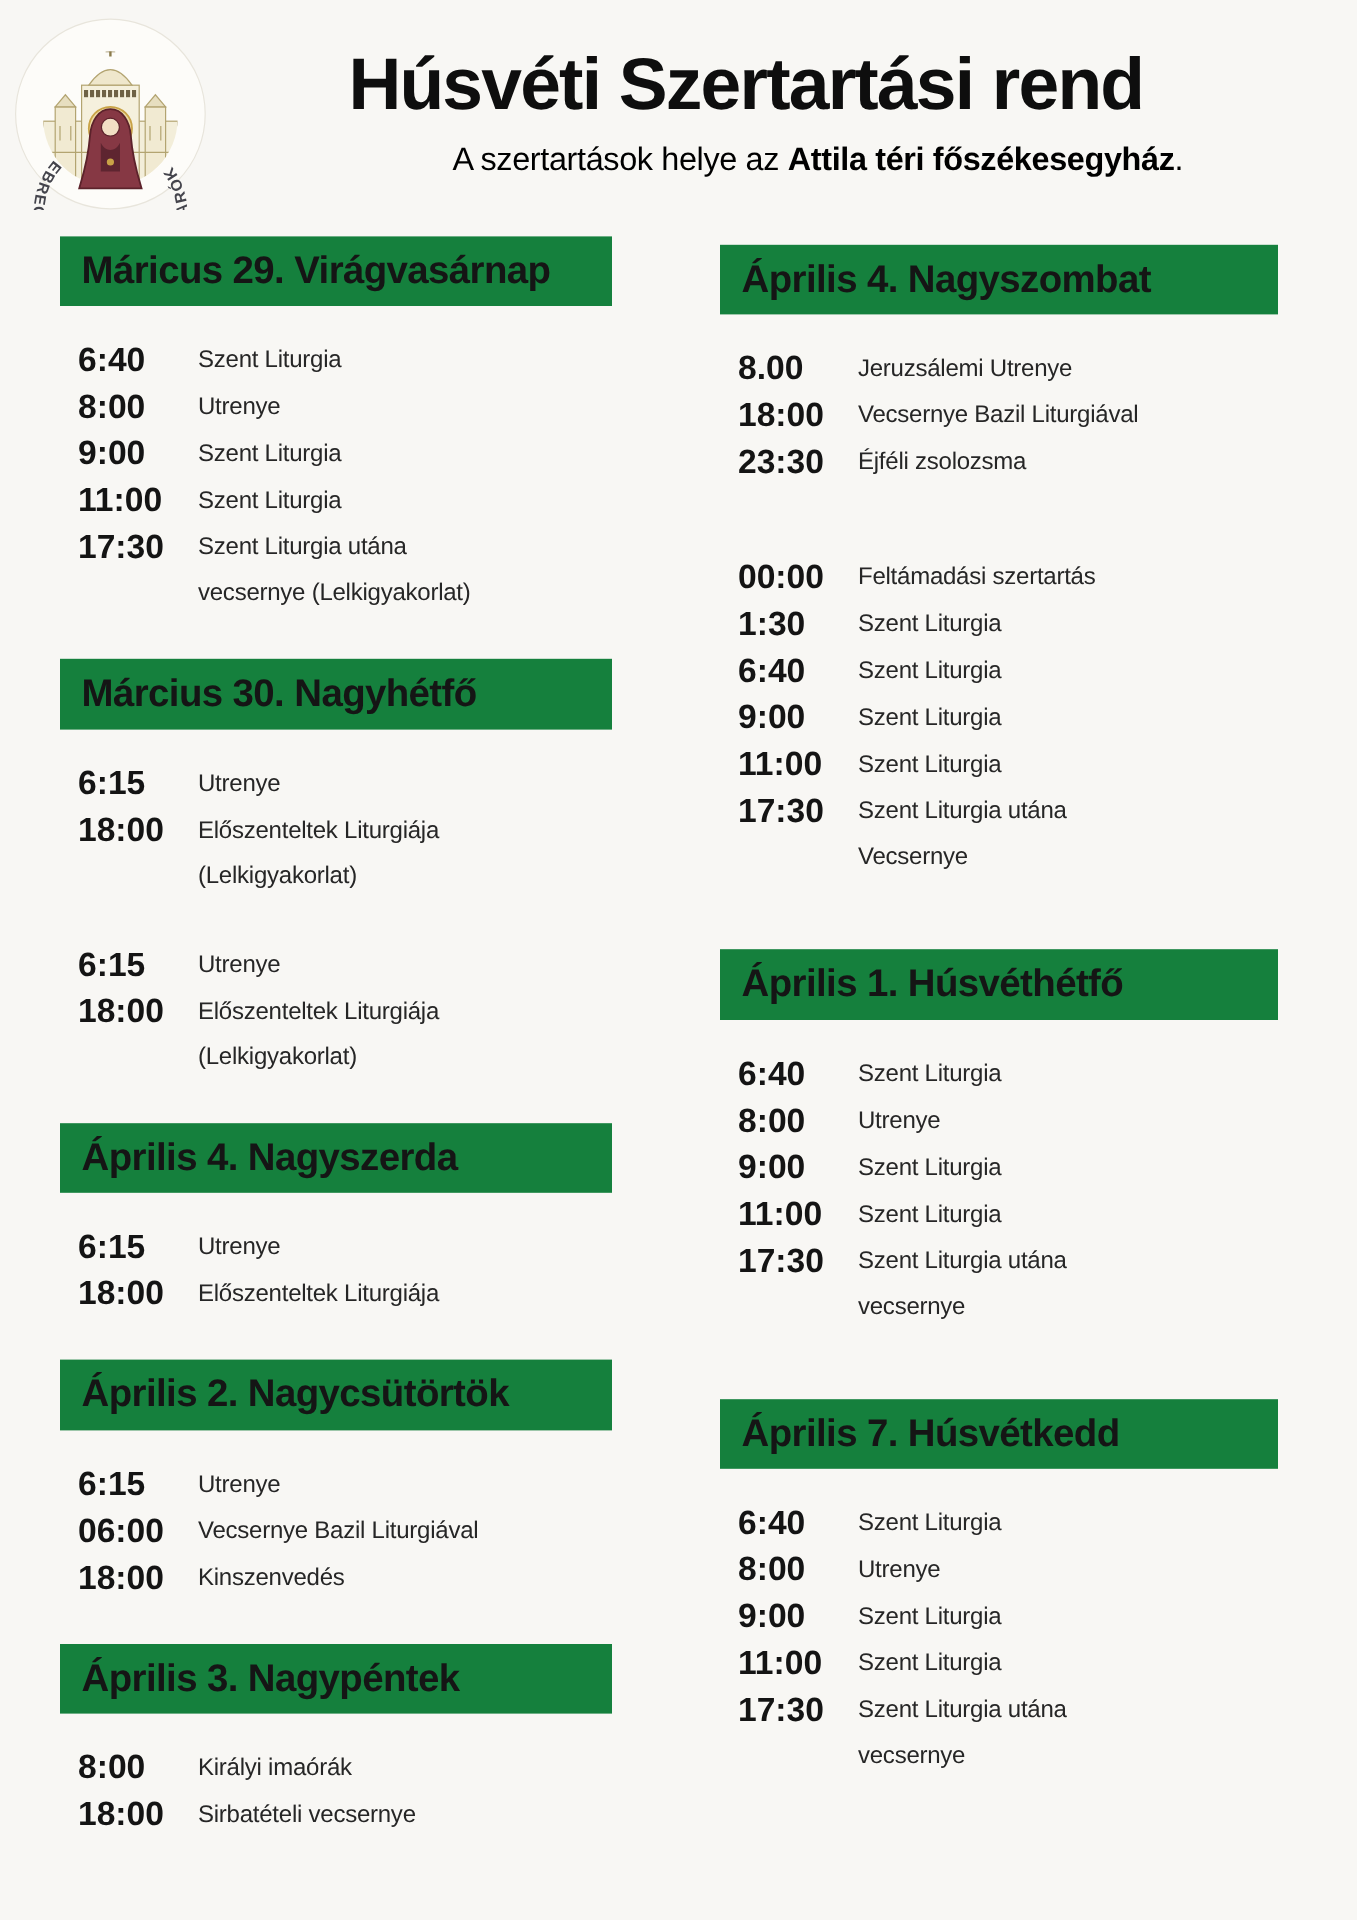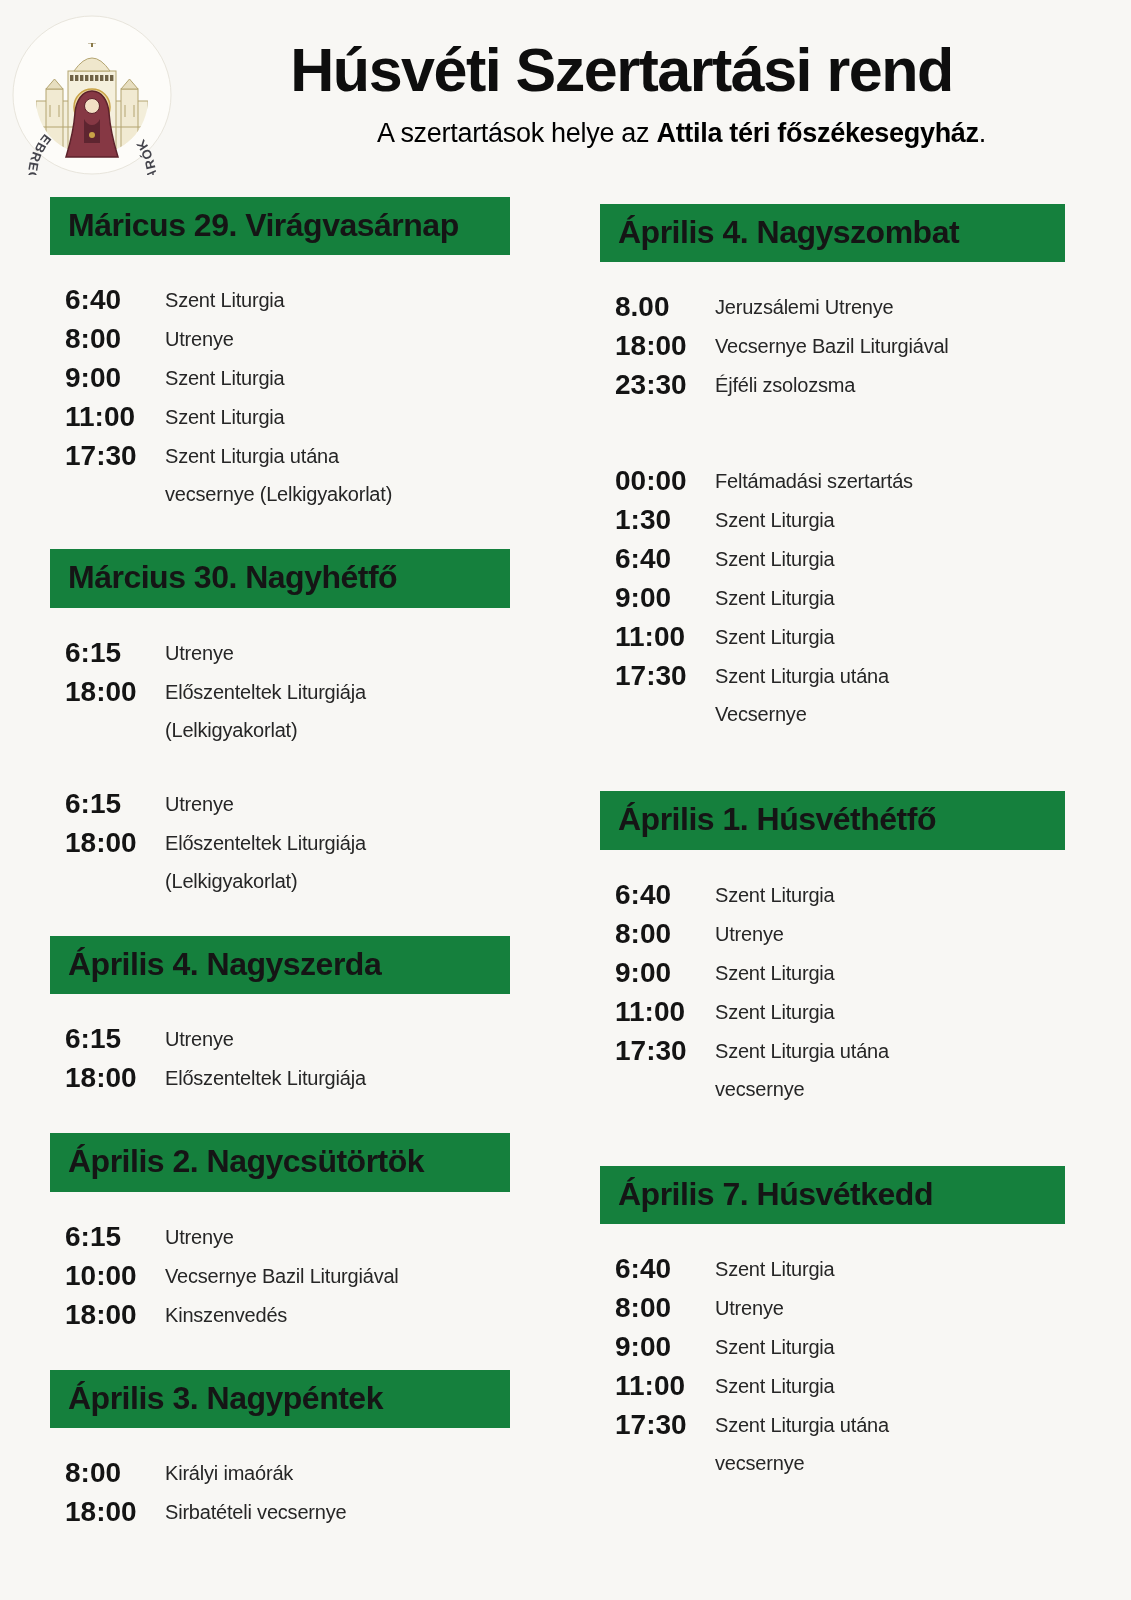--- a/index.html
+++ b/index.html
@@ -226,21 +226,21 @@
 
   <section class="day-section">
     <div class="day-header">Április 2. Nagycsütörtök</div>
     <div class="day-rows">
   <div class="row">
     <span class="time">6:15</span>
     <span class="desc">Utrenye</span>
   </div>
 
   <div class="row">
-    <span class="time">10:00</span>
+    <span class="time">06:00</span>
     <span class="desc">Vecsernye Bazil Liturgiával</span>
   </div>
 
   <div class="row">
     <span class="time">18:00</span>
     <span class="desc">Kinszenvedés</span>
   </div>
 </div>
   </section>
 

